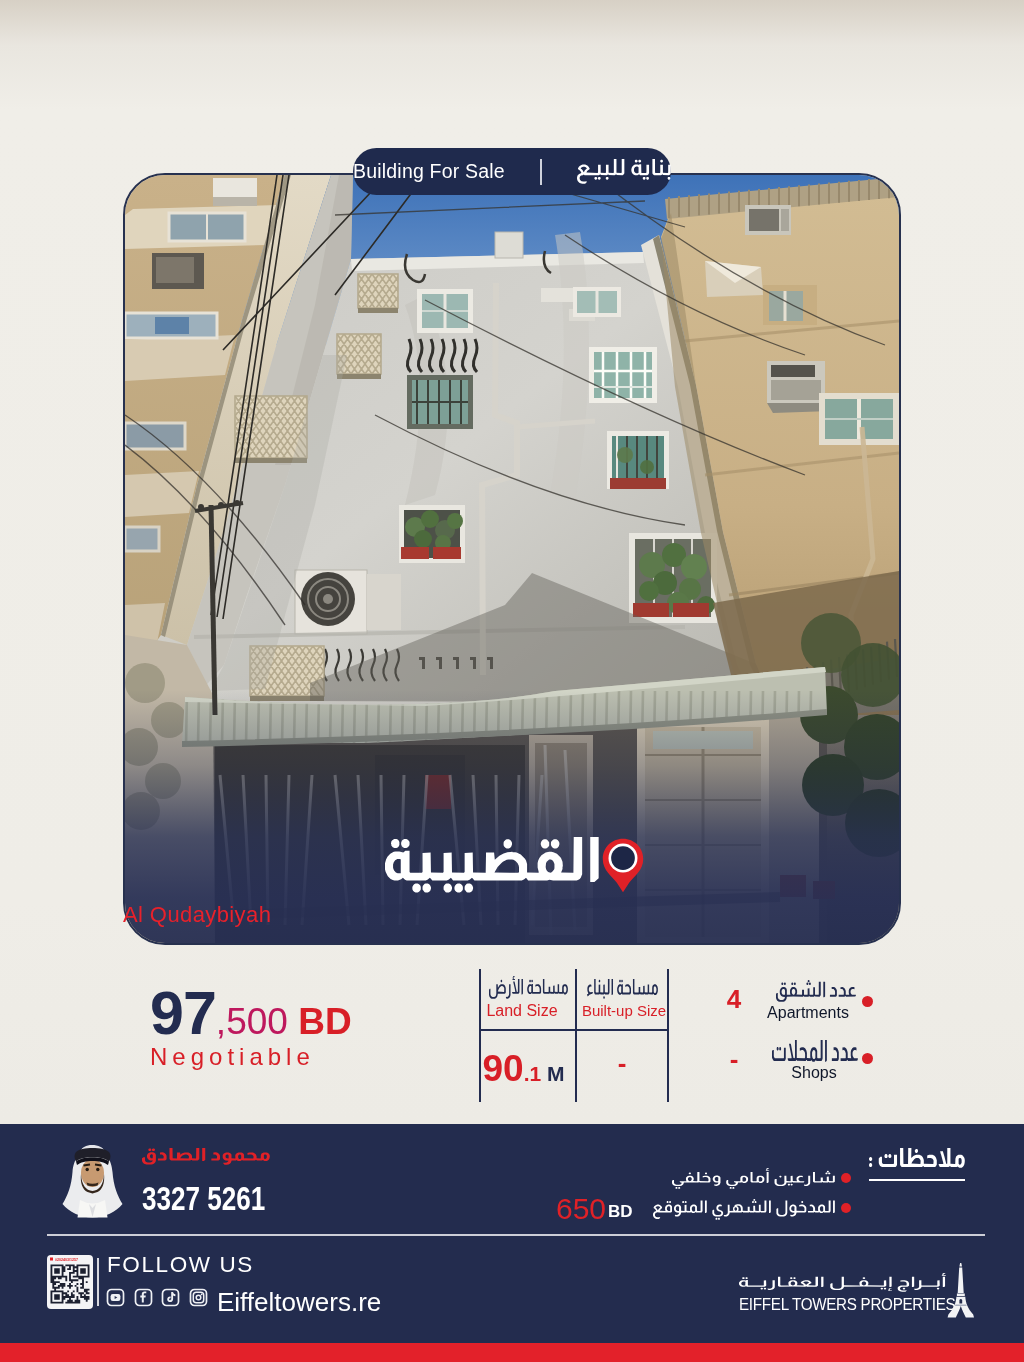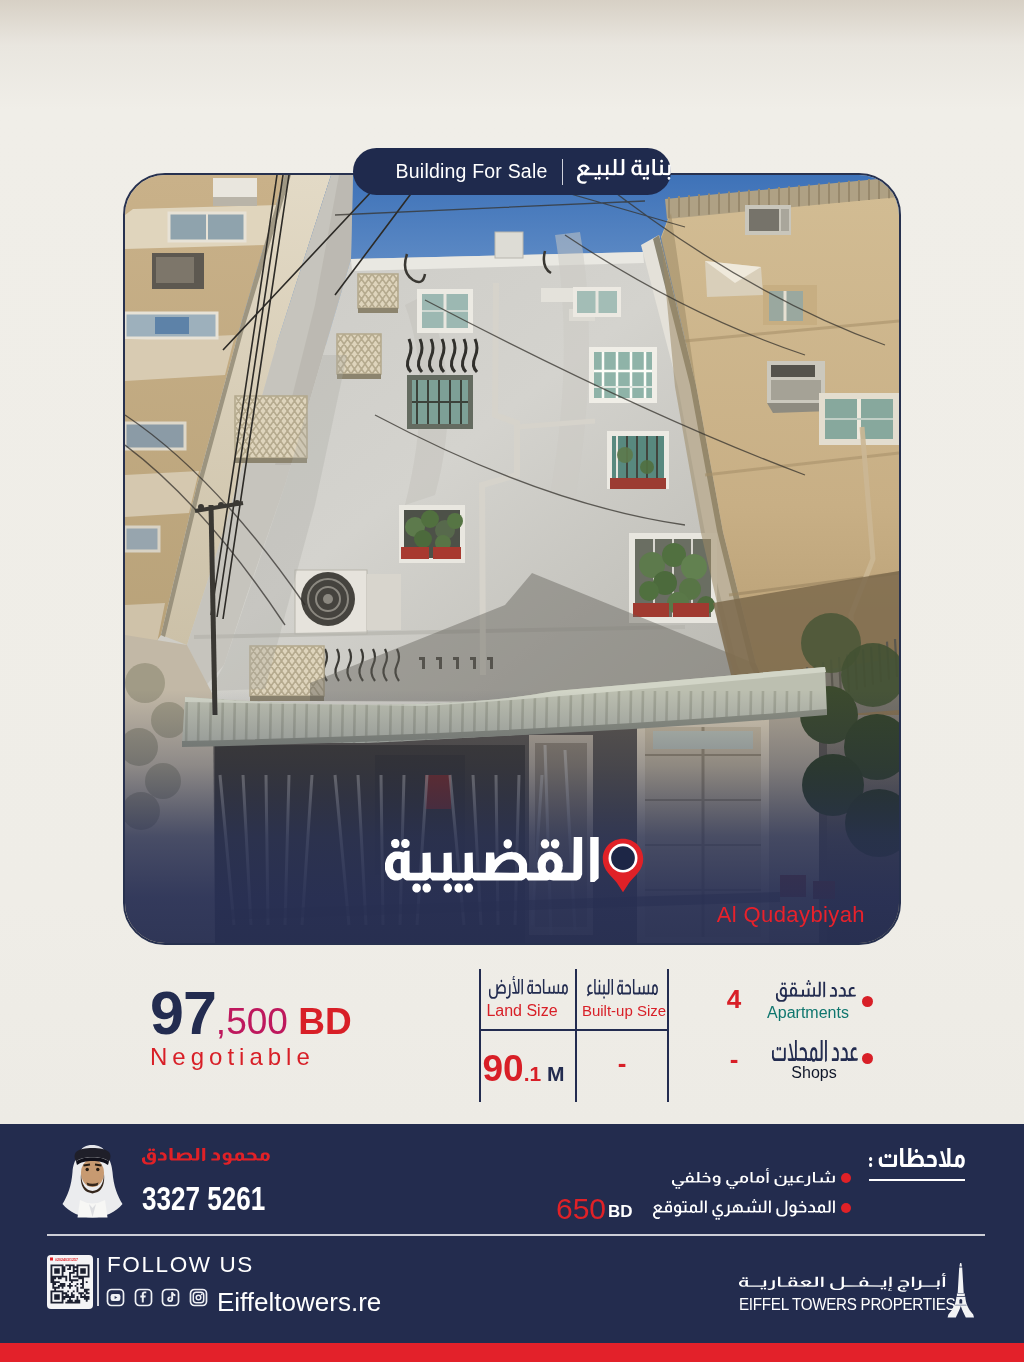--- a/index.html
+++ b/index.html
@@ -313,21 +313,21 @@
 <circle cx="25" cy="24" r="16.5" fill="#fff"></circle>
     <circle cx="25" cy="24" r="13.5" fill="#1d2646"></circle>
   </svg>
 
 <div class="abs" style="left:385px;top:837px">
     <svg width="214.0" height="56.0" viewBox="0 0 610 147" preserveAspectRatio="none" style="display:block;">
       <path d="M236,122 233,123 228,128 227,131 227,138 233,145 236,146 242,146 246,144 249,141 251,136 251,132 249,127 246,124 242,122ZM207,122 203,124 200,127 198,131 198,137 200,141 203,144 207,146 213,146 217,144 221,140 222,137 222,131 221,128 217,124 213,122ZM176,122 173,123 168,128 167,131 167,138 173,145 176,146 182,146 186,144 189,141 191,136 191,132 189,127 186,124 182,122ZM116,122 113,123 108,128 107,131 107,138 113,145 116,146 122,146 126,144 129,141 131,136 131,132 129,127 126,124 122,122ZM87,122 83,124 80,127 78,131 78,137 80,141 83,144 87,146 93,146 97,144 101,140 102,137 102,131 101,128 97,124 93,122ZM482,6 479,7 474,12 473,15 473,21 475,25 478,28 482,30 488,30 492,28 495,25 497,20 497,15 495,11 492,8 488,6ZM453,6 449,8 446,11 444,16 444,20 446,25 449,28 453,30 459,30 462,29 467,24 468,22 468,14 462,7 459,6ZM347,6 344,7 339,12 338,15 338,21 339,24 344,29 347,30 353,30 357,28 360,25 362,20 362,15 360,11 357,8 353,6ZM55,5 51,7 48,10 46,15 46,19 48,24 51,27 55,29 61,29 65,27 69,23 70,20 70,14 69,11 65,7 61,5ZM26,5 20,9 18,12 17,18 18,19 18,22 22,27 27,29 32,29 35,28 39,25 41,21 41,13 39,9 35,6 32,5ZM609,0 585,0 585,118 597,118 609,108ZM562,0 538,0 537,94 502,93 506,84 506,78 507,77 506,65 502,56 500,53 490,44 480,40 474,39 468,39 458,41 446,48 440,55 437,61 435,68 435,80 438,91 438,94 405,93 405,71 402,62 399,57 387,46 375,41 371,40 364,40 363,39 349,40 338,43 326,49 313,60 311,41 288,41 287,94 251,93 250,41 227,42 227,92 225,94 191,93 190,41 167,42 167,92 165,94 131,93 130,41 107,42 107,92 105,94 72,94 70,92 70,36 58,36 52,41 41,38 30,38 25,39 15,44 7,52 3,59 0,69 0,85 2,92 8,103 16,110 22,113 27,114 37,114 46,111 51,107 57,112 62,114 116,114 121,112 128,107 135,114 176,114 181,112 188,107 194,114 236,114 241,112 248,107 255,114 390,114 397,111 402,107 408,114 462,114 469,112 479,114 546,114 550,113 555,110 558,107 562,98ZM468,59 473,59 477,61 480,64 483,71 483,82 482,85 476,92 472,94 465,92 461,88 459,84 458,79 459,69 461,65ZM381,75 382,80 382,92 380,94 312,93 321,79 332,68 336,65 347,60 352,59 362,59 366,60 372,63 378,69ZM35,58 43,58 45,59 45,95 36,95 31,93 26,88 24,84 23,80 23,72 25,66 29,61Z" fill="#fff" fill-rule="evenodd"></path>
     </svg>
   </div>
 
-<div class="abs" style="left:123px;top:902px;width:742px;text-align:right;font-size:22px;color:#e8212b;letter-spacing:.4px">Al Qudaybiyah</div>
+<div class="abs" style="left:123px;top:902px;width:742px;text-align:left;font-size:22px;color:#e8212b;letter-spacing:.4px">Al Qudaybiyah</div>
 
 <div class="abs" style="left:150px;top:978px;width:200px;text-align:center;white-space:nowrap">
 <span style="font-weight:bold;font-size:61px;color:#232c50;letter-spacing:-1px">97</span><span style="font-weight:normal;font-size:37px;color:#be185d">,500</span><span style="font-weight:bold;font-size:37px;color:#d81f27"> BD</span></div>
 
 <div class="abs" style="left:150px;top:1043px;width:200px;text-align:left;font-size:24px;color:#d81f27;letter-spacing:5px">Negotiable</div>
 
 <svg class="abs" style="left:470px;top:965px" width="210" height="140" viewBox="0 0 210 140">
 <line x1="10" y1="4" x2="10" y2="137" stroke="#232c50" stroke-width="2"></line>
 <line x1="106" y1="4" x2="106" y2="137" stroke="#232c50" stroke-width="2"></line>
 <line x1="198" y1="4" x2="198" y2="137" stroke="#232c50" stroke-width="2"></line>
@@ -352,21 +352,21 @@
 <span style="font-weight:bold;font-size:37px;color:#d81f27">90</span><span style="font-weight:bold;font-size:21px;color:#d81f27">.1</span><span style="font-weight:bold;font-size:21px;color:#232c50"> M</span></div>
 
 <div class="abs" style="left:576px;top:1048px;width:92px;text-align:center;font-weight:bold;font-size:26px;color:#d81f27">-</div>
 
 <div class="abs" style="left:862px;top:996px;width:11px;height:11px;border-radius:50%;background:#d81f27"></div>
 <div class="abs" style="left:776px;top:980px">
     <svg width="80.0" height="22.0" viewBox="0 0 531 114" preserveAspectRatio="none" style="display:block;">
       <path d="M416,87 454,87 461,83 465,87 526,86 530,81 530,77 507,77 504,76 497,70 495,65 495,58 496,54 500,49 507,46 514,46 521,48 521,38 515,36 504,36 499,37 493,40 487,45 485,48 483,54 483,67 486,77 463,76 463,60 462,54 458,46 453,41 445,37 441,36 428,37 428,47 436,46 440,47 445,50 450,58 450,75 448,77 416,77ZM369,37 370,47 378,46 382,47 390,54 392,59 392,75 390,77 358,77 358,87 396,87 400,85 404,80 404,55 401,48 395,41 390,38 383,36 371,36ZM223,13 219,16 218,21 221,25 223,26 227,26 229,25 231,22 231,17 229,14 227,13ZM206,13 204,14 202,17 202,22 204,25 206,26 210,26 214,23 215,18 212,14 210,13ZM123,13 119,16 119,23 123,26 127,26 131,23 131,16 127,13ZM106,13 103,15 102,17 102,22 103,24 106,26 110,26 114,23 115,18 112,14 110,13ZM57,13 53,16 52,21 55,25 57,26 61,26 63,25 65,22 65,17 63,14 61,13ZM40,13 36,16 36,23 40,26 44,26 48,23 48,16 44,13ZM326,9 314,9 314,90 320,90 326,85ZM297,9 284,9 284,75 282,77 261,77 259,75 259,37 247,37 247,75 245,77 223,76 222,43 210,44 210,75 208,77 186,76 186,50 173,50 173,75 171,77 136,75 140,67 140,54 136,45 132,41 125,37 121,36 112,36 105,38 102,40 95,48 93,54 93,67 96,77 72,76 72,52 71,48 68,43 65,40 59,37 55,36 45,36 35,40 29,46 25,56 25,65 26,70 29,77 35,83 45,87 59,88 59,91 55,98 51,101 43,103 28,103 19,100 15,96 12,89 12,68 5,68 0,72 0,92 1,96 5,103 9,107 16,111 23,113 49,113 56,111 65,105 70,97 71,91 73,87 113,86 177,87 180,86 184,83 188,87 214,87 217,86 221,83 225,87 251,87 258,83 260,86 288,87 291,86 295,82 297,77ZM118,46 121,47 126,52 128,57 128,65 124,73 120,76 116,77 110,74 106,69 105,66 105,57 107,52 112,47ZM45,47 52,46 56,48 59,52 60,56 60,75 58,77 49,77 46,76 40,71 38,67 37,61 38,55 41,50ZM215,0 211,3 210,6 211,9 214,12 219,12 222,9 223,6 222,3 219,0Z" fill="#232c50" fill-rule="evenodd"></path>
     </svg>
   </div>
-<div class="abs" style="left:756px;top:1004px;width:104px;text-align:center;font-size:16px;color:#0f766e">Apartments</div>
+<div class="abs" style="left:756px;top:1004px;width:104px;text-align:center;font-size:16px;color:#0f172a">Apartments</div>
 <div class="abs" style="left:716px;top:984px;width:36px;text-align:center;font-weight:bold;font-size:26px;color:#d81f27">4</div>
 
 <div class="abs" style="left:862px;top:1053px;width:11px;height:11px;border-radius:50%;background:#d81f27"></div>
 <div class="abs" style="left:772px;top:1040px">
     <svg width="86.0" height="22.0" viewBox="0 0 569 82" preserveAspectRatio="none" style="display:block;">
       <path d="M91,29 79,29 79,66 77,68 19,68 17,67 12,61 12,37 5,37 0,41 0,65 2,69 9,76 14,78 83,78 87,76 91,70ZM454,78 492,78 499,74 503,78 564,77 568,72 568,68 545,68 542,67 535,61 533,56 533,49 534,45 538,40 545,37 552,37 559,39 559,29 553,27 542,27 537,28 531,31 525,36 523,39 521,45 521,58 524,68 501,67 501,51 500,45 496,37 491,32 483,28 479,27 466,28 466,38 474,37 478,38 483,41 488,49 488,66 486,68 454,68ZM407,28 408,38 416,37 420,38 428,45 430,50 430,66 428,68 396,68 396,78 434,78 438,76 442,71 442,46 439,39 433,32 428,29 421,27 409,27ZM52,26 48,29 48,36 52,39 56,39 60,36 60,29 56,26ZM35,26 33,27 31,30 31,35 33,38 35,39 39,39 43,36 44,31 41,27 39,26ZM363,0 351,0 351,81 357,81 363,76ZM104,68 104,72 109,78 156,78 163,74 165,77 223,78 227,75 231,75 233,78 256,78 260,75 265,79 270,81 281,81 291,75 293,77 296,78 326,78 329,77 333,73 335,68 335,0 322,0 322,66 320,68 302,68 299,65 299,41 298,38 291,30 283,27 272,27 268,28 261,32 258,35 253,45 253,61 254,68 231,67 231,48 228,40 226,37 219,31 208,27 197,27 184,30 184,40 197,37 203,37 211,40 217,46 219,53 219,65 216,68 164,67 164,0 152,0 152,65 149,68 142,67 126,18 124,14 113,14 113,16 130,65 129,68ZM275,37 282,38 287,44 287,66 284,69 280,71 275,71 271,69 268,66 265,58 265,48 266,45 271,39Z" fill="#232c50" fill-rule="evenodd"></path>
     </svg>
   </div>
 <div class="abs" style="left:768px;top:1064px;width:92px;text-align:center;font-size:16px;color:#0f172a">Shops</div>
 <div class="abs" style="left:716px;top:1044px;width:36px;text-align:center;font-weight:bold;font-size:26px;color:#d81f27">-</div>
@@ -470,18 +470,18 @@
   </div>
 
 <div class="abs" style="left:739px;top:1296px;font-size:16px;color:#fff;letter-spacing:-.3px;white-space:nowrap;transform:scaleX(.95);transform-origin:left top">EIFFEL TOWERS PROPERTIES</div>
 
 <svg class="abs" style="left:946px;top:1263px" width="31" height="57" viewBox="0 0 31 57">
 <path d="M14.1 0 L15.3 0 L16 3.6 L13.4 3.6 Z M13.2 4.6 L16.2 4.6 L17.7 30 L11.7 30 Z M10.9 30.6 h7.9 v2.3 h-7.9 Z M10.4 33.8 h8.9 C19.6 40 22 46 27.2 51.5 L28 54.5 L19.8 54.5 C17.8 50.5 16.2 47 14.8 43 C13.4 47 11.8 50.5 9.8 54.5 L1.6 54.5 L2.4 51.5 C7.6 46 10 40 10.4 33.8 Z" fill="#f2f3f5"></path>
 <path d="M13.4 37 q1.4 -2.2 2.8 0 l0 3.6 h-2.8 Z" fill="#232c4e"></path>
 <path d="M9.4 41.6 h10.8 l.5 1.5 H9 Z" fill="#aab0c0"></path>
 </svg>
 
-<div class="abs" style="left:353px;top:148px;width:318px;height:47px;border-radius:24px;background:#1f2a4d;display:flex;align-items:center;justify-content:flex-end">
+<div class="abs" style="left:353px;top:148px;width:318px;height:47px;border-radius:24px;background:#1f2a4d;display:flex;align-items:center;justify-content:space-between">
 <span style="font-size:19.5px;color:#fff;letter-spacing:.2px">Building For Sale</span>
 <span style="width:1.5px;height:26px;background:#cfd2dc;margin:0 14px"></span>
 <svg width="94.0" height="24.9" viewBox="0 0 536 142" style="display:block;">
       <path d="M522,102 520,103 517,107 517,113 520,117 522,118 527,118 529,117 532,113 532,107 529,103 527,102ZM400,102 398,103 395,107 395,113 398,117 400,118 405,118 410,114 410,107 407,103 405,102ZM381,102 377,104 375,107 375,113 377,116 381,118 385,118 390,114 391,109 390,106 387,103 385,102ZM170,102 166,104 164,108 164,112 166,116 170,118 174,118 179,114 180,109 179,106 176,103 174,102ZM125,102 121,104 119,108 119,112 121,116 125,118 129,118 134,114 135,109 134,106 131,103 129,102ZM105,102 100,106 99,108 99,112 103,117 105,118 109,118 114,114 115,112 115,108 111,103 109,102ZM312,50 310,58 310,67 312,76 316,83 322,89 331,93 343,93 348,91 354,87 357,90 361,92 400,92 405,90 408,87 411,80 411,33 396,33 396,77 393,80 369,80 367,79 366,30 358,30 351,33 344,31 334,31 330,32 321,37 317,41ZM339,43 344,43 349,45 351,47 351,78 349,80 345,81 337,81 334,80 329,76 325,68 325,57 327,52 332,46ZM480,4 478,5 475,9 475,16 480,20 485,20 487,19 490,15 490,9 487,5 485,4ZM355,4 353,5 350,9 350,15 353,19 355,20 360,20 365,16 366,12 365,8 360,4ZM336,4 332,6 330,9 330,15 332,18 336,20 340,20 345,16 346,14 346,10 342,5 340,4ZM430,0 430,82 432,86 436,90 441,92 479,92 484,90 488,87 491,91 524,92 529,90 532,87 535,80 535,33 520,33 520,77 517,80 490,79 490,33 475,33 475,77 472,80 448,80 445,77 445,0ZM270,0 255,0 255,77 252,80 225,79 225,0 210,0 210,77 207,80 180,79 180,33 165,33 165,77 162,80 135,79 135,33 120,33 120,77 117,80 54,77 54,75 58,69 63,64 71,59 72,57 72,54 67,45 61,39 50,33 46,32 32,32 25,34 15,40 10,45 5,54 6,59 13,63 19,69 23,75 25,80 12,85 4,93 2,97 0,105 0,113 2,121 5,127 13,135 19,138 30,141 45,141 50,139 55,132 55,127 45,129 36,129 27,127 23,125 17,119 15,113 15,106 16,102 19,97 23,94 33,92 39,89 43,92 124,92 129,90 133,87 136,91 169,92 174,90 178,87 181,91 214,92 219,90 223,87 227,91 260,92 264,90 269,84 270,80ZM35,44 43,44 50,47 56,53 55,56 51,58 44,66 39,76 37,74 33,66 27,59 22,56 21,53 27,47Z" fill="#fff" fill-rule="evenodd"></path>
     </svg>
 </div>
 </body></html>

